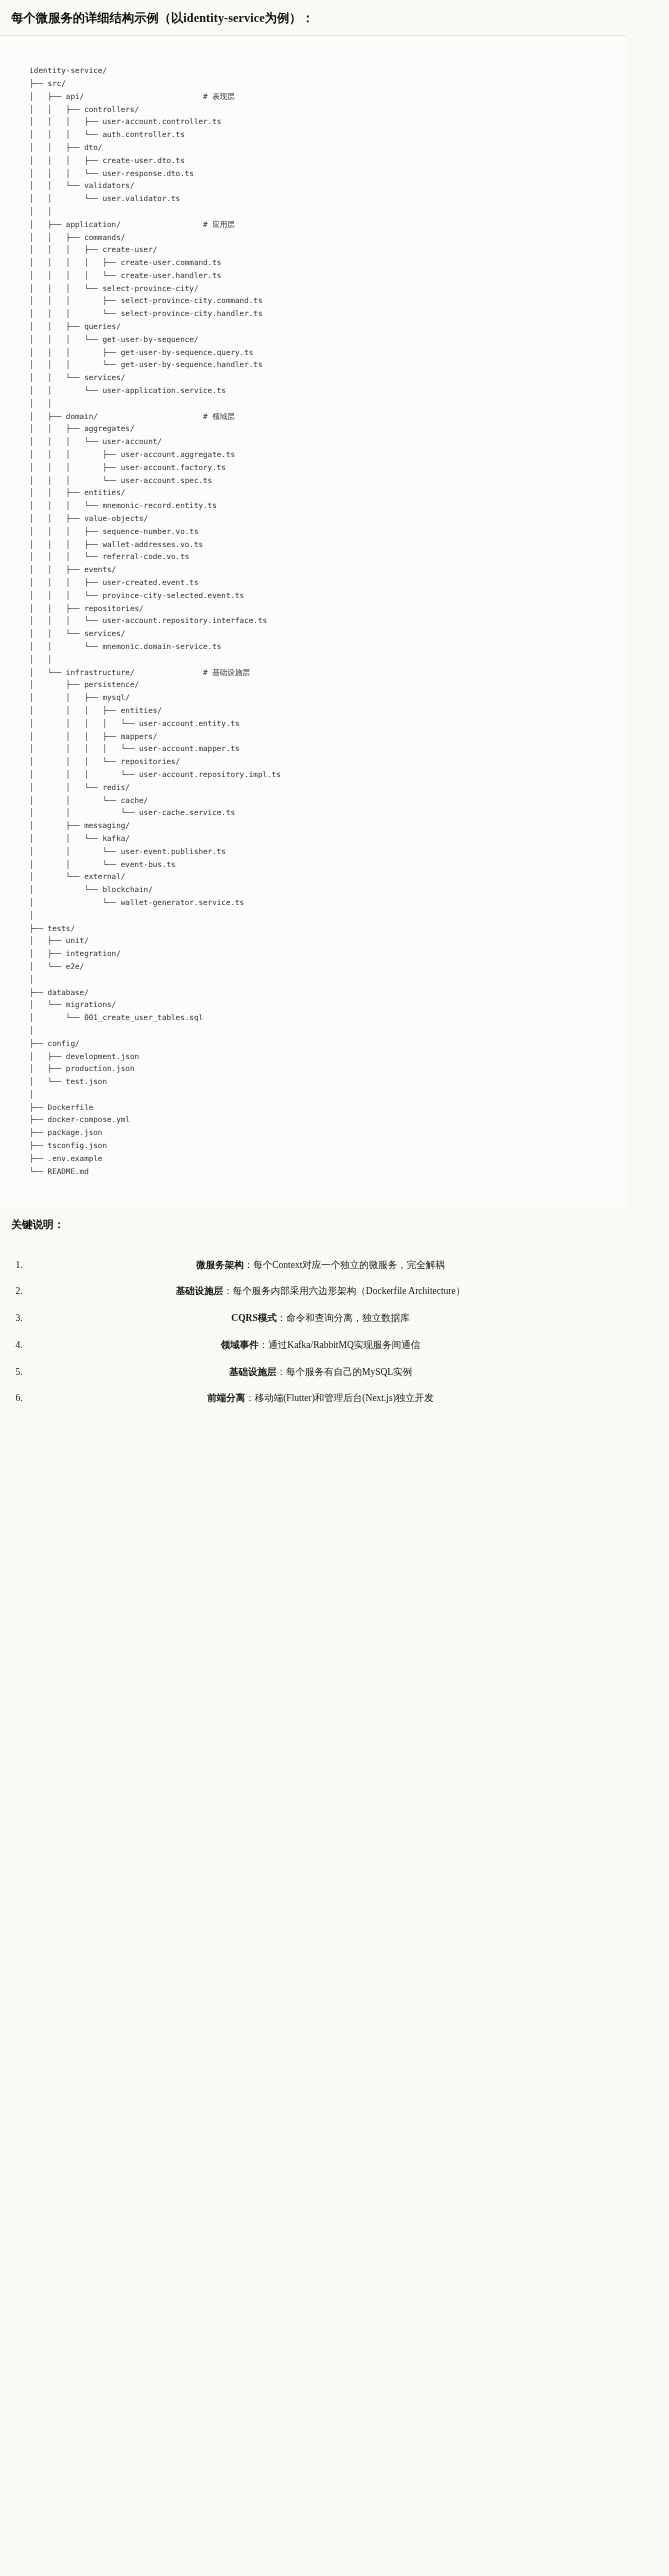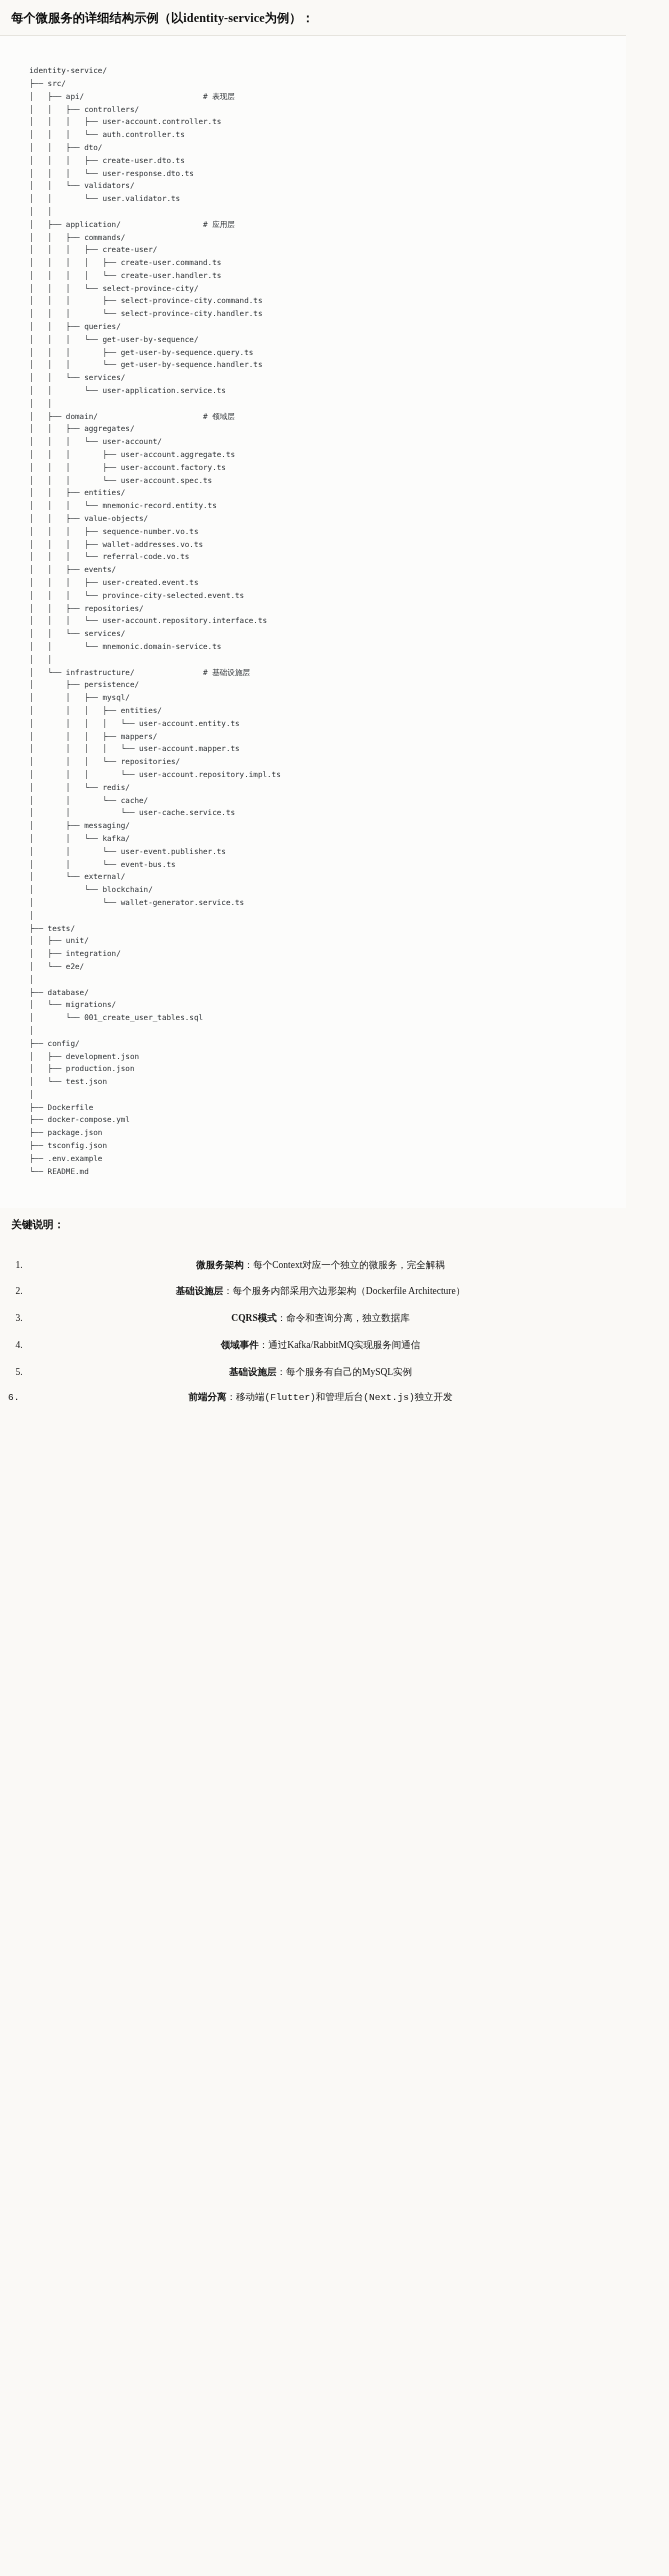--- a/index.html
+++ b/index.html
@@ -78,21 +78,20 @@
     line-height: 1.5;
     text-align: center;
   }
   ol.note-list > li {
     margin: 0 0 12.5px 0;
     padding-left: 1.3px;
     color: #161616;
   }
   ol.note-list > li:last-child {
     margin-bottom: 2px;
-    font-family: Liberation Mono, monospace;
   }
   .note-term {
     font-weight: bold;
   }
   .note-sep {
     font-weight: normal;
   }
   .note-desc {
     font-weight: normal;
   }

